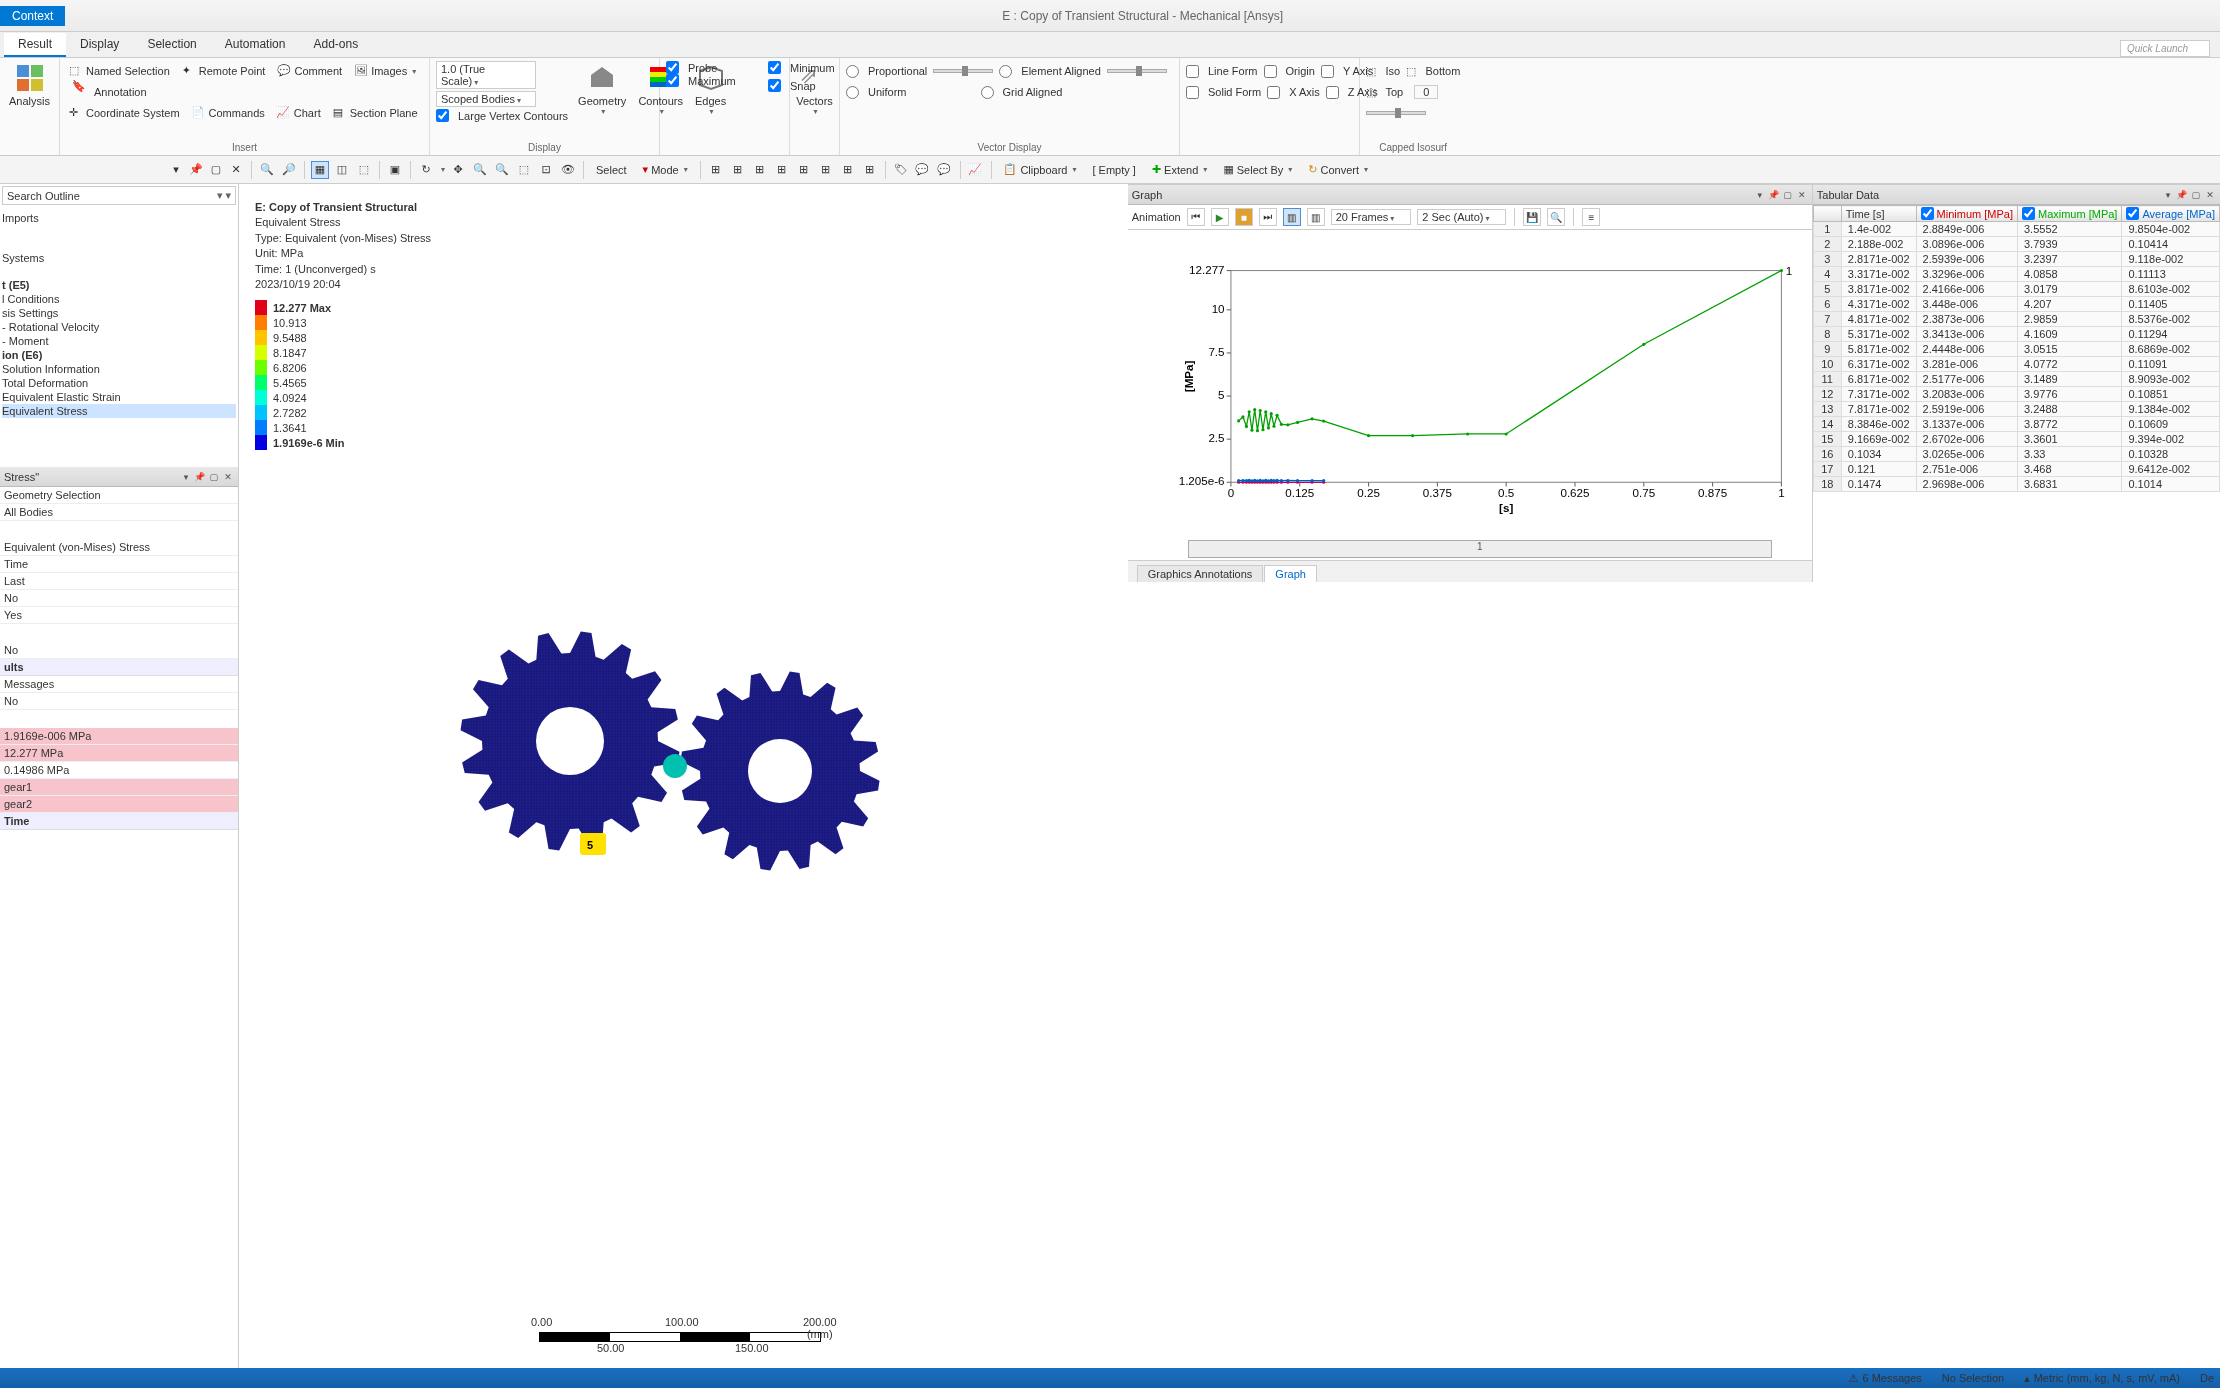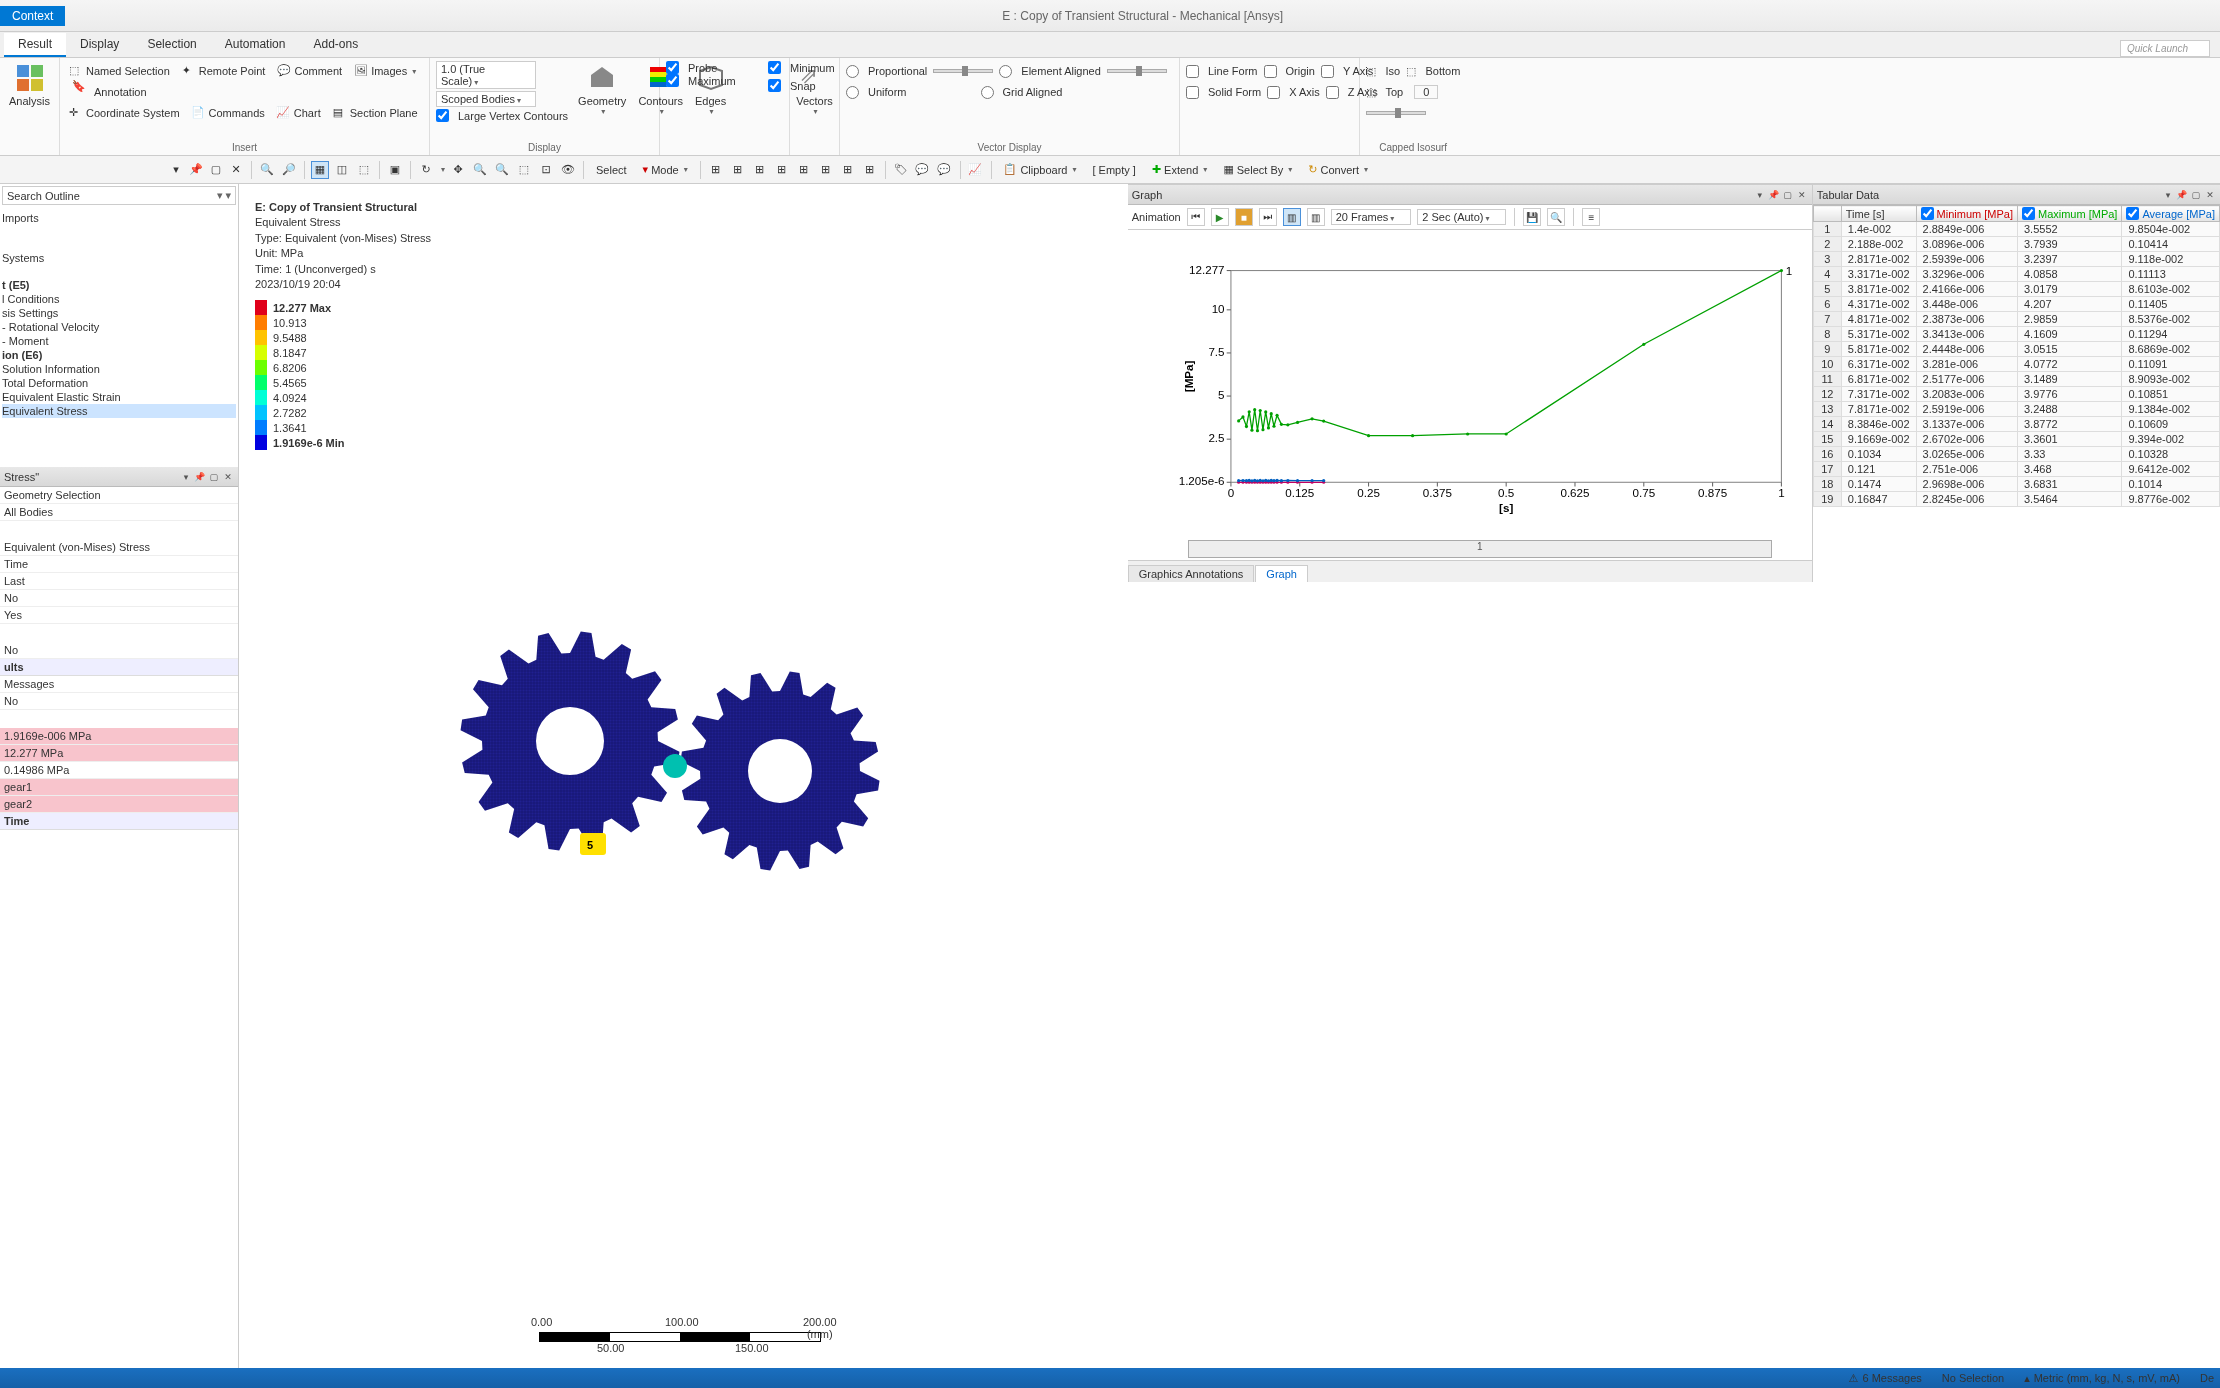--- a/index.html
+++ b/index.html
@@ -684,21 +684,21 @@
               <circle cx="90.664" cy="208.50126252341778" r="1.5" fill="#0060c0"></circle>
               <circle cx="93.576" cy="208.27319377698134" r="1.5" fill="#0060c0"></circle>
               <circle cx="97.684" cy="208.46868127392685" r="1.5" fill="#0060c0"></circle>
               <circle cx="103.768" cy="208.3220656512177" r="1.5" fill="#0060c0"></circle>
               <circle cx="112.92" cy="208.43610002443594" r="1.5" fill="#0060c0"></circle>
               <circle cx="126.648" cy="208.35464690070864" r="1.5" fill="#0060c0"></circle>
               <circle cx="137.6044" cy="208.43610002443594" r="1.5" fill="#0060c0"></circle>
             </svg>
         </div>
         <div class="time-slider"></div>
-        <div class="bottom-tabs" style="padding-left:0;">
+        <div class="bottom-tabs" style="padding-left:9px;">
           <div class="btab">Graphics Annotations</div>
           <div class="btab active">Graph</div>
         </div>
       </div>
       <div class="tab-panel">
         <div class="panel-header">
           <span>Tabular Data</span>
           <div class="spacer"></div>
           <span class="wbtn">▾</span>
           <span class="wbtn">📌</span>
@@ -851,27 +851,20 @@
                   <td>3.468</td>
                   <td>9.6412e-002</td>
                 </tr>
                 <tr>
                   <td class="idx">18</td>
                   <td>0.1474</td>
                   <td>2.9698e-006</td>
                   <td>3.6831</td>
                   <td>0.1014</td>
                 </tr>
-                <tr>
-                  <td class="idx">19</td>
-                  <td>0.16847</td>
-                  <td>2.8245e-006</td>
-                  <td>3.5464</td>
-                  <td>9.8776e-002</td>
-                </tr>
               </tbody>
           </table>
         </div>
       </div>
     </div>
   </div>
 </div>
 
 <div class="status-bar">
   <div class="spacer"></div>

